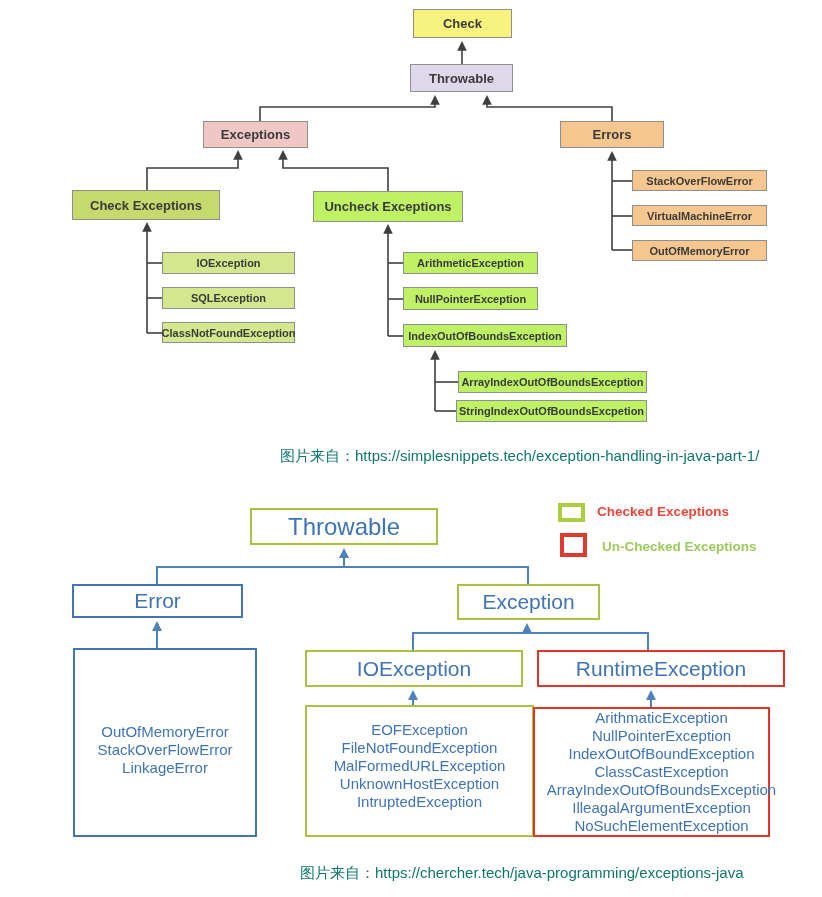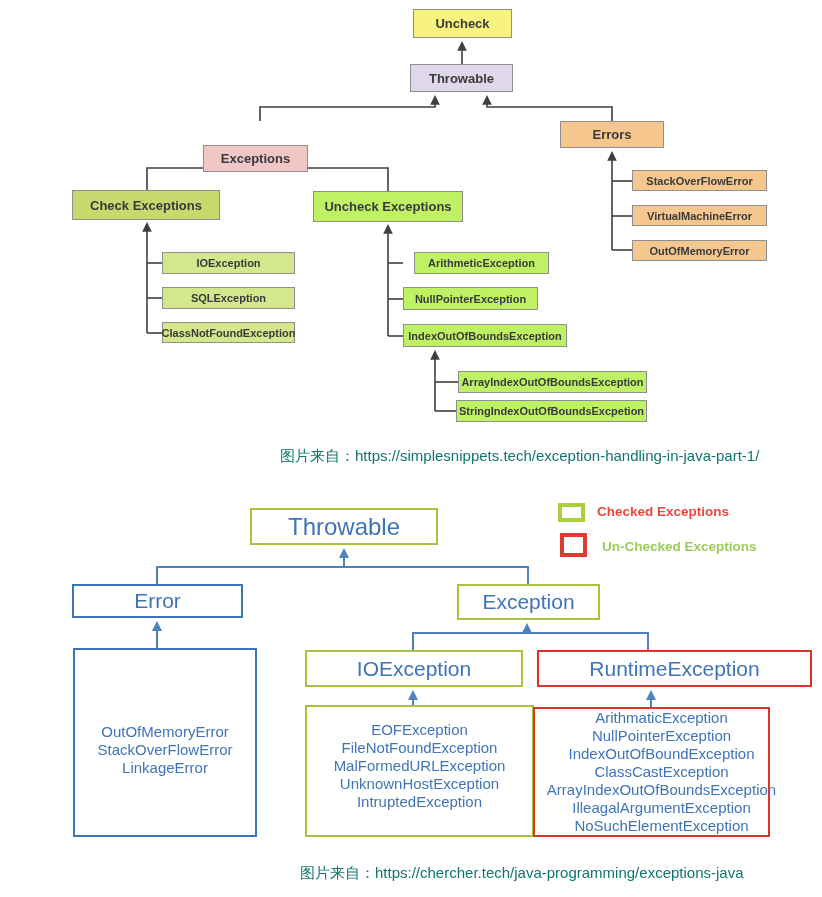--- a/index.html
+++ b/index.html
@@ -86,51 +86,51 @@
       <path d="M344,567 L344,550" marker-end="url(#arrBlue)"></path>
       <path d="M157,584 L157,567 L528,567 L528,584"></path>
       <path d="M157,648 L157,623" marker-end="url(#arrBlue)"></path>
       <path d="M413,650 L413,633 L648,633 L648,650"></path>
       <path d="M527,633 L527,625" marker-end="url(#arrBlue)"></path>
       <path d="M413,705 L413,692" marker-end="url(#arrBlue)"></path>
       <path d="M651,707 L651,692" marker-end="url(#arrBlue)"></path>
     </g>
   </svg>
 
-  <div class="n1 bg-yellow" style="left:413px;top:9px;width:99px;height:29px;">Uncheck</div>
+  <div class="n1 bg-yellow" style="left:413px;top:9px;width:99px;height:29px;">Check</div>
   <div class="n1 bg-lavender" style="left:410px;top:64px;width:103px;height:28px;">Throwable</div>
-  <div class="n1 bg-pink" style="left:203px;top:121px;width:105px;height:27px;margin-top:24px;">Exceptions</div>
+  <div class="n1 bg-pink" style="left:203px;top:121px;width:105px;height:27px;">Exceptions</div>
   <div class="n1 bg-orange" style="left:560px;top:121px;width:104px;height:27px;">Errors</div>
   <div class="n1 bg-green-h" style="left:72px;top:190px;width:148px;height:30px;">Check Exceptions</div>
   <div class="n1 bg-blue" style="left:313px;top:191px;width:150px;height:31px;">Uncheck Exceptions</div>
   <div class="n1 small bg-green" style="left:162px;top:252px;width:133px;height:22px;">IOException</div>
   <div class="n1 small bg-green" style="left:162px;top:287px;width:133px;height:22px;">SQLException</div>
   <div class="n1 small bg-green" style="left:162px;top:322px;width:133px;height:21px;">ClassNotFoundException</div>
-  <div class="n1 small bg-blue" style="left:403px;top:252px;width:135px;height:22px;margin-left:11px;">ArithmeticException</div>
+  <div class="n1 small bg-blue" style="left:403px;top:252px;width:135px;height:22px;">ArithmeticException</div>
   <div class="n1 small bg-blue" style="left:403px;top:287px;width:135px;height:23px;">NullPointerException</div>
   <div class="n1 small bg-blue" style="left:403px;top:324px;width:164px;height:23px;">IndexOutOfBoundsException</div>
   <div class="n1 small bg-blue" style="left:458px;top:371px;width:189px;height:22px;">ArrayIndexOutOfBoundsException</div>
   <div class="n1 small bg-blue" style="left:456px;top:400px;width:191px;height:22px;">StringIndexOutOfBoundsExcpetion</div>
   <div class="n1 small bg-orange" style="left:632px;top:170px;width:135px;height:21px;">StackOverFlowError</div>
   <div class="n1 small bg-orange" style="left:632px;top:205px;width:135px;height:21px;">VirtualMachineError</div>
   <div class="n1 small bg-orange" style="left:632px;top:240px;width:135px;height:21px;">OutOfMemoryError</div>
 
   <div class="caption" style="left:280px;top:447px;">图片来自：https://simplesnippets.tech/exception-handling-in-java-part-1/</div>
 
   <div class="n2 bd-green title2-lg" style="left:250px;top:508px;width:188px;height:37px;">Throwable</div>
 
   <div class="legend-swatch" style="left:558px;top:503px;width:27px;height:19px;border:4px solid #aace3c;"></div>
   <div class="legend-label" style="left:597px;top:504px;color:#e8473a;">Checked Exceptions</div>
   <div class="legend-swatch" style="left:560px;top:533px;width:27px;height:24px;border:4px solid #df3a2e;"></div>
   <div class="legend-label" style="left:602px;top:539px;color:#9ccb5b;">Un-Checked Exceptions</div>
 
   <div class="n2 bd-blue title2" style="left:72px;top:584px;width:171px;height:34px;">Error</div>
   <div class="n2 bd-green title2" style="left:457px;top:584px;width:143px;height:36px;">Exception</div>
   <div class="n2 bd-green title2" style="left:305px;top:650px;width:218px;height:37px;">IOException</div>
-  <div class="n2 bd-red title2" style="left:537px;top:650px;width:275px;height:37px;">RuntimeException</div>
+  <div class="n2 bd-red title2" style="left:537px;top:650px;width:248px;height:37px;">RuntimeException</div>
 
   <div class="list2 bd-blue" style="left:73px;top:648px;width:184px;height:189px;padding-top:14px;">OutOfMemoryError
 StackOverFlowError
 LinkageError</div>
   <div class="list2 bd-green" style="left:305px;top:705px;width:229px;height:132px;justify-content:flex-end;padding-bottom:24px;">EOFException
 FileNotFoundException
 MalFormedURLException
 UnknownHostException
 IntruptedException</div>
   <div class="list2 bd-red" style="left:533px;top:707px;width:237px;height:130px;padding-left:20px;">ArithmaticException

